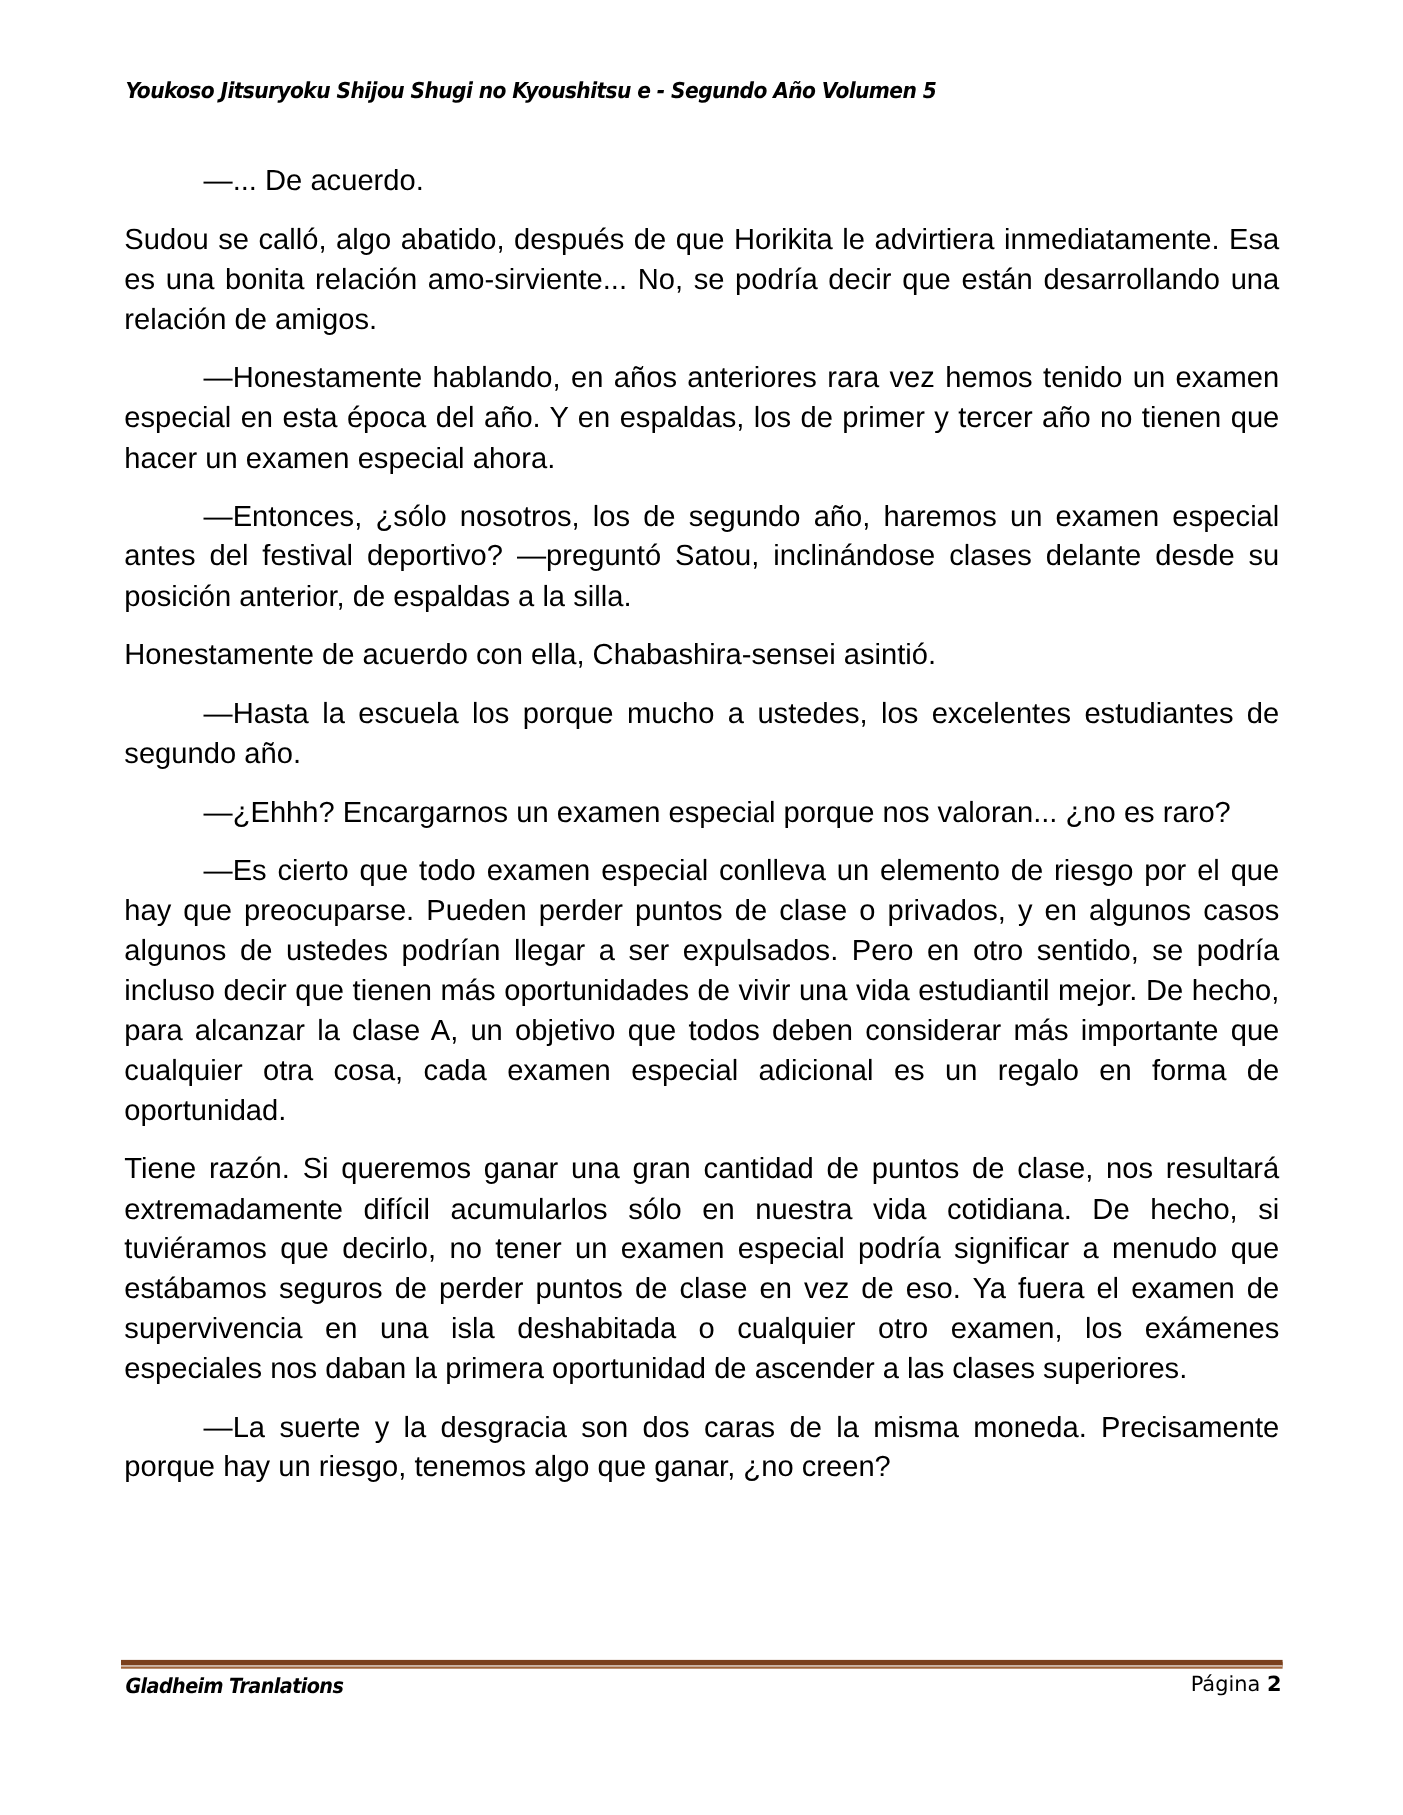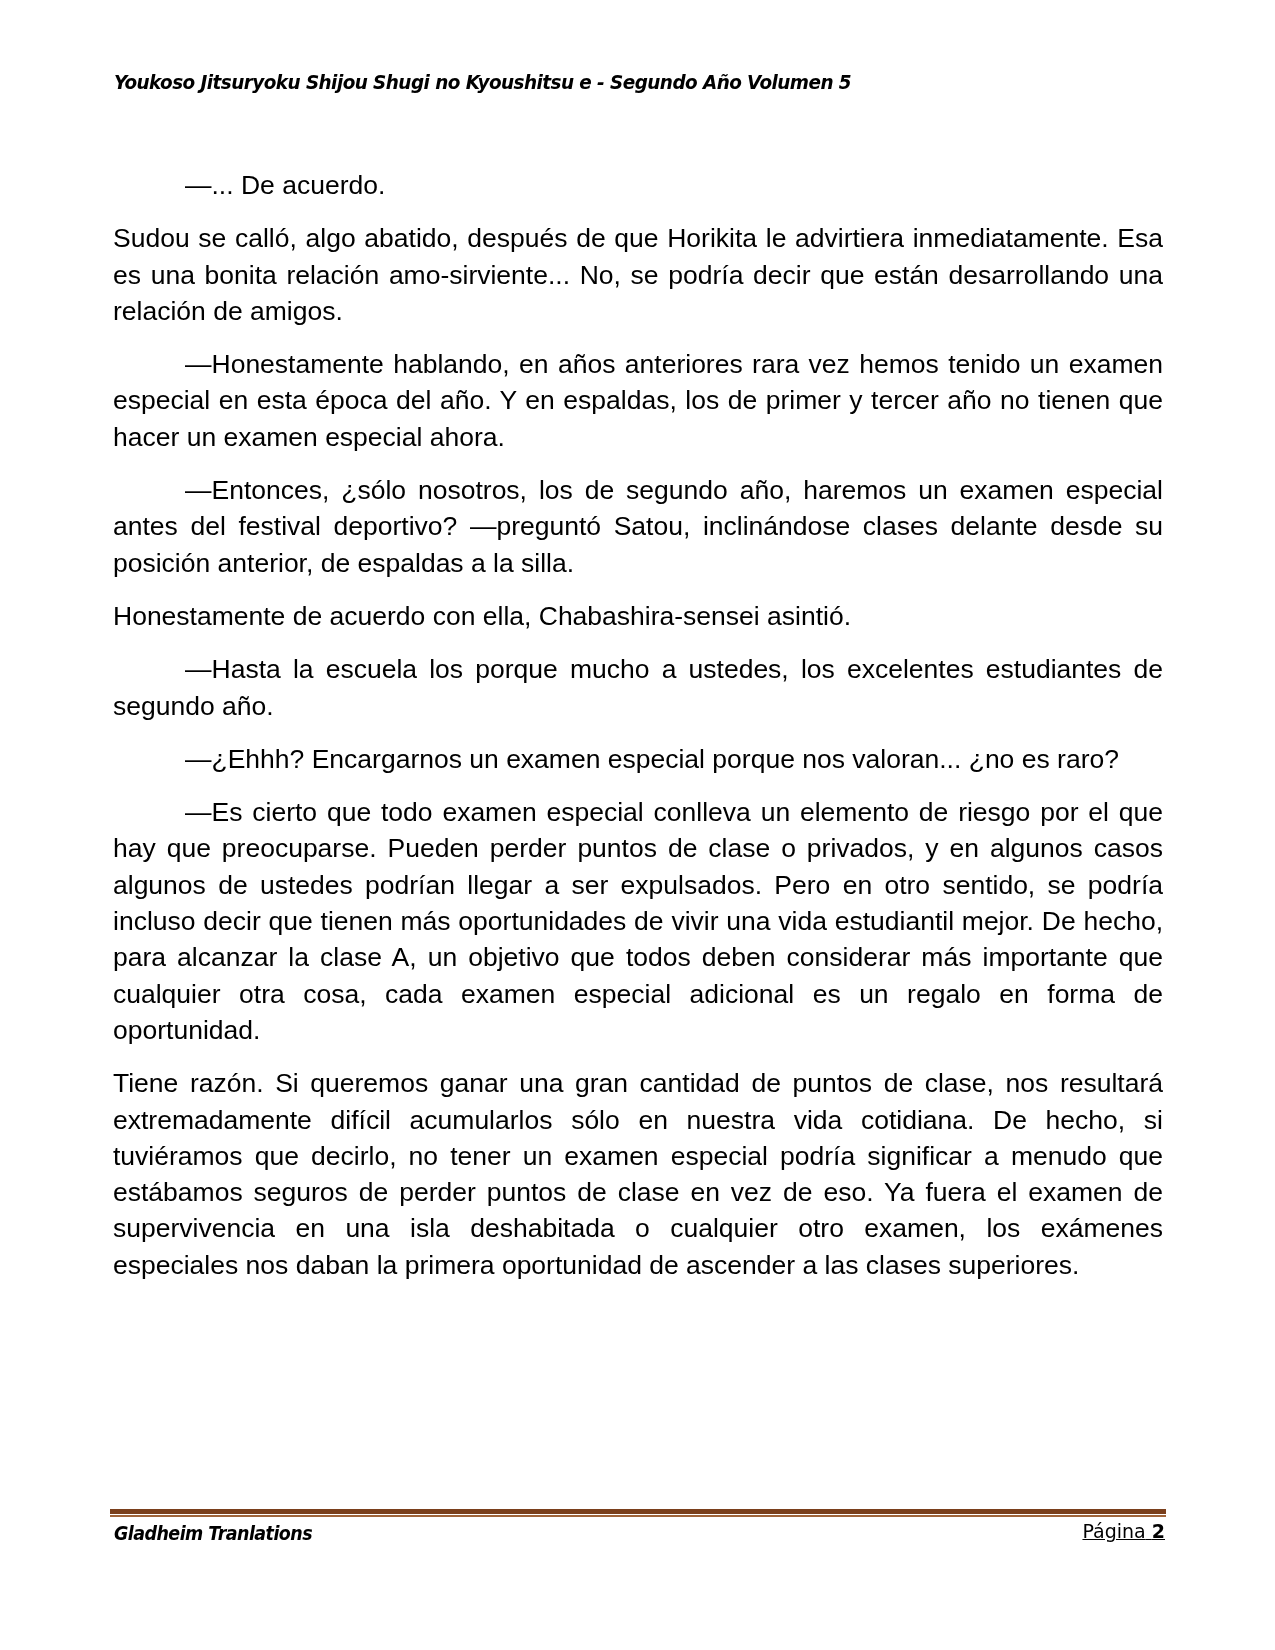--- a/index.html
+++ b/index.html
@@ -10,21 +10,21 @@
     .header {
       position: absolute; left: 114px; top: 70px;
       font-family: "DejaVu Sans", sans-serif;
       font-weight: bold; font-style: italic;
       font-size: 20px; letter-spacing: -0.6px;
       transform: scaleX(0.92); transform-origin: left center;
       white-space: nowrap;
     }
     .body-text {
       position: absolute; left: 113px; top: 146px; width: 1050px;
-      font-size: 26.5px; line-height: 36.3px; margin-top: 21px;
+      font-size: 26.5px; line-height: 36.3px;
     }
     .para {
       margin: 0 0 17px 0; text-align: justify;
     }
     .para.indent { text-indent: 72px; }
     .rule {
       position: absolute; left: 110px; top: 1509px; width: 1056px;
       height: 5px; background: #7a3f1c;
       border-bottom: 1px solid #ffffff;
       box-shadow: 0 2px 0 #a0643a;
@@ -34,39 +34,39 @@
       font-family: "DejaVu Sans", sans-serif;
       font-weight: bold; font-style: italic; font-size: 19px;
       letter-spacing: -0.6px;
       transform: scaleX(0.92); transform-origin: left center;
       white-space: nowrap;
     }
     .footer-right {
       position: absolute; right: 110px; top: 1520px;
       font-family: "DejaVu Sans", sans-serif; font-size: 19px;
       white-space: nowrap;
-      text-decoration: underline;
     }
     .footer-right .pg { font-weight: bold; }
   </style>
 </head>
 <body>
 
 <div class="header">Youkoso Jitsuryoku Shijou Shugi no Kyoushitsu e - Segundo Año Volumen 5</div>
 
 <div class="body-text">
   <p class="para indent">—... De acuerdo.</p>
   <p class="para">Sudou se calló, algo abatido, después de que Horikita le advirtiera inmediatamente. Esa es una bonita relación amo-sirviente... No, se podría decir que están desarrollando una relación de amigos.</p>
   <p class="para indent">—Honestamente hablando, en años anteriores rara vez hemos tenido un examen especial en esta época del año. Y en espaldas, los de primer y tercer año no tienen que hacer un examen especial ahora.</p>
   <p class="para indent">—Entonces, ¿sólo nosotros, los de segundo año, haremos un examen especial antes del festival deportivo? —preguntó Satou, inclinándose clases delante desde su posición anterior, de espaldas a la silla.</p>
   <p class="para">Honestamente de acuerdo con ella, Chabashira-sensei asintió.</p>
   <p class="para indent">—Hasta la escuela los porque mucho a ustedes, los excelentes estudiantes de segundo año.</p>
   <p class="para indent">—¿Ehhh? Encargarnos un examen especial porque nos valoran... ¿no es raro?</p>
   <p class="para indent">—Es cierto que todo examen especial conlleva un elemento de riesgo por el que hay que preocuparse. Pueden perder puntos de clase o privados, y en algunos casos algunos de ustedes podrían llegar a ser expulsados. Pero en otro sentido, se podría incluso decir que tienen más oportunidades de vivir una vida estudiantil mejor. De hecho, para alcanzar la clase A, un objetivo que todos deben considerar más importante que cualquier otra cosa, cada examen especial adicional es un regalo en forma de oportunidad.</p>
   <p class="para">Tiene razón. Si queremos ganar una gran cantidad de puntos de clase, nos resultará extremadamente difícil acumularlos sólo en nuestra vida cotidiana. De hecho, si tuviéramos que decirlo, no tener un examen especial podría significar a menudo que estábamos seguros de perder puntos de clase en vez de eso. Ya fuera el examen de supervivencia en una isla deshabitada o cualquier otro examen, los exámenes especiales nos daban la primera oportunidad de ascender a las clases superiores.</p>
+  <p class="para indent">—La suerte y la desgracia son dos caras de la misma moneda. Precisamente porque hay un riesgo, tenemos algo que ganar, ¿no creen?</p>
 </div>
 
 <div class="rule"></div>
 
 <div class="footer-left">Gladheim Tranlations</div>
 <div class="footer-right">
   <span>Página</span>
   <span class="pg">2</span>
 </div>
 

